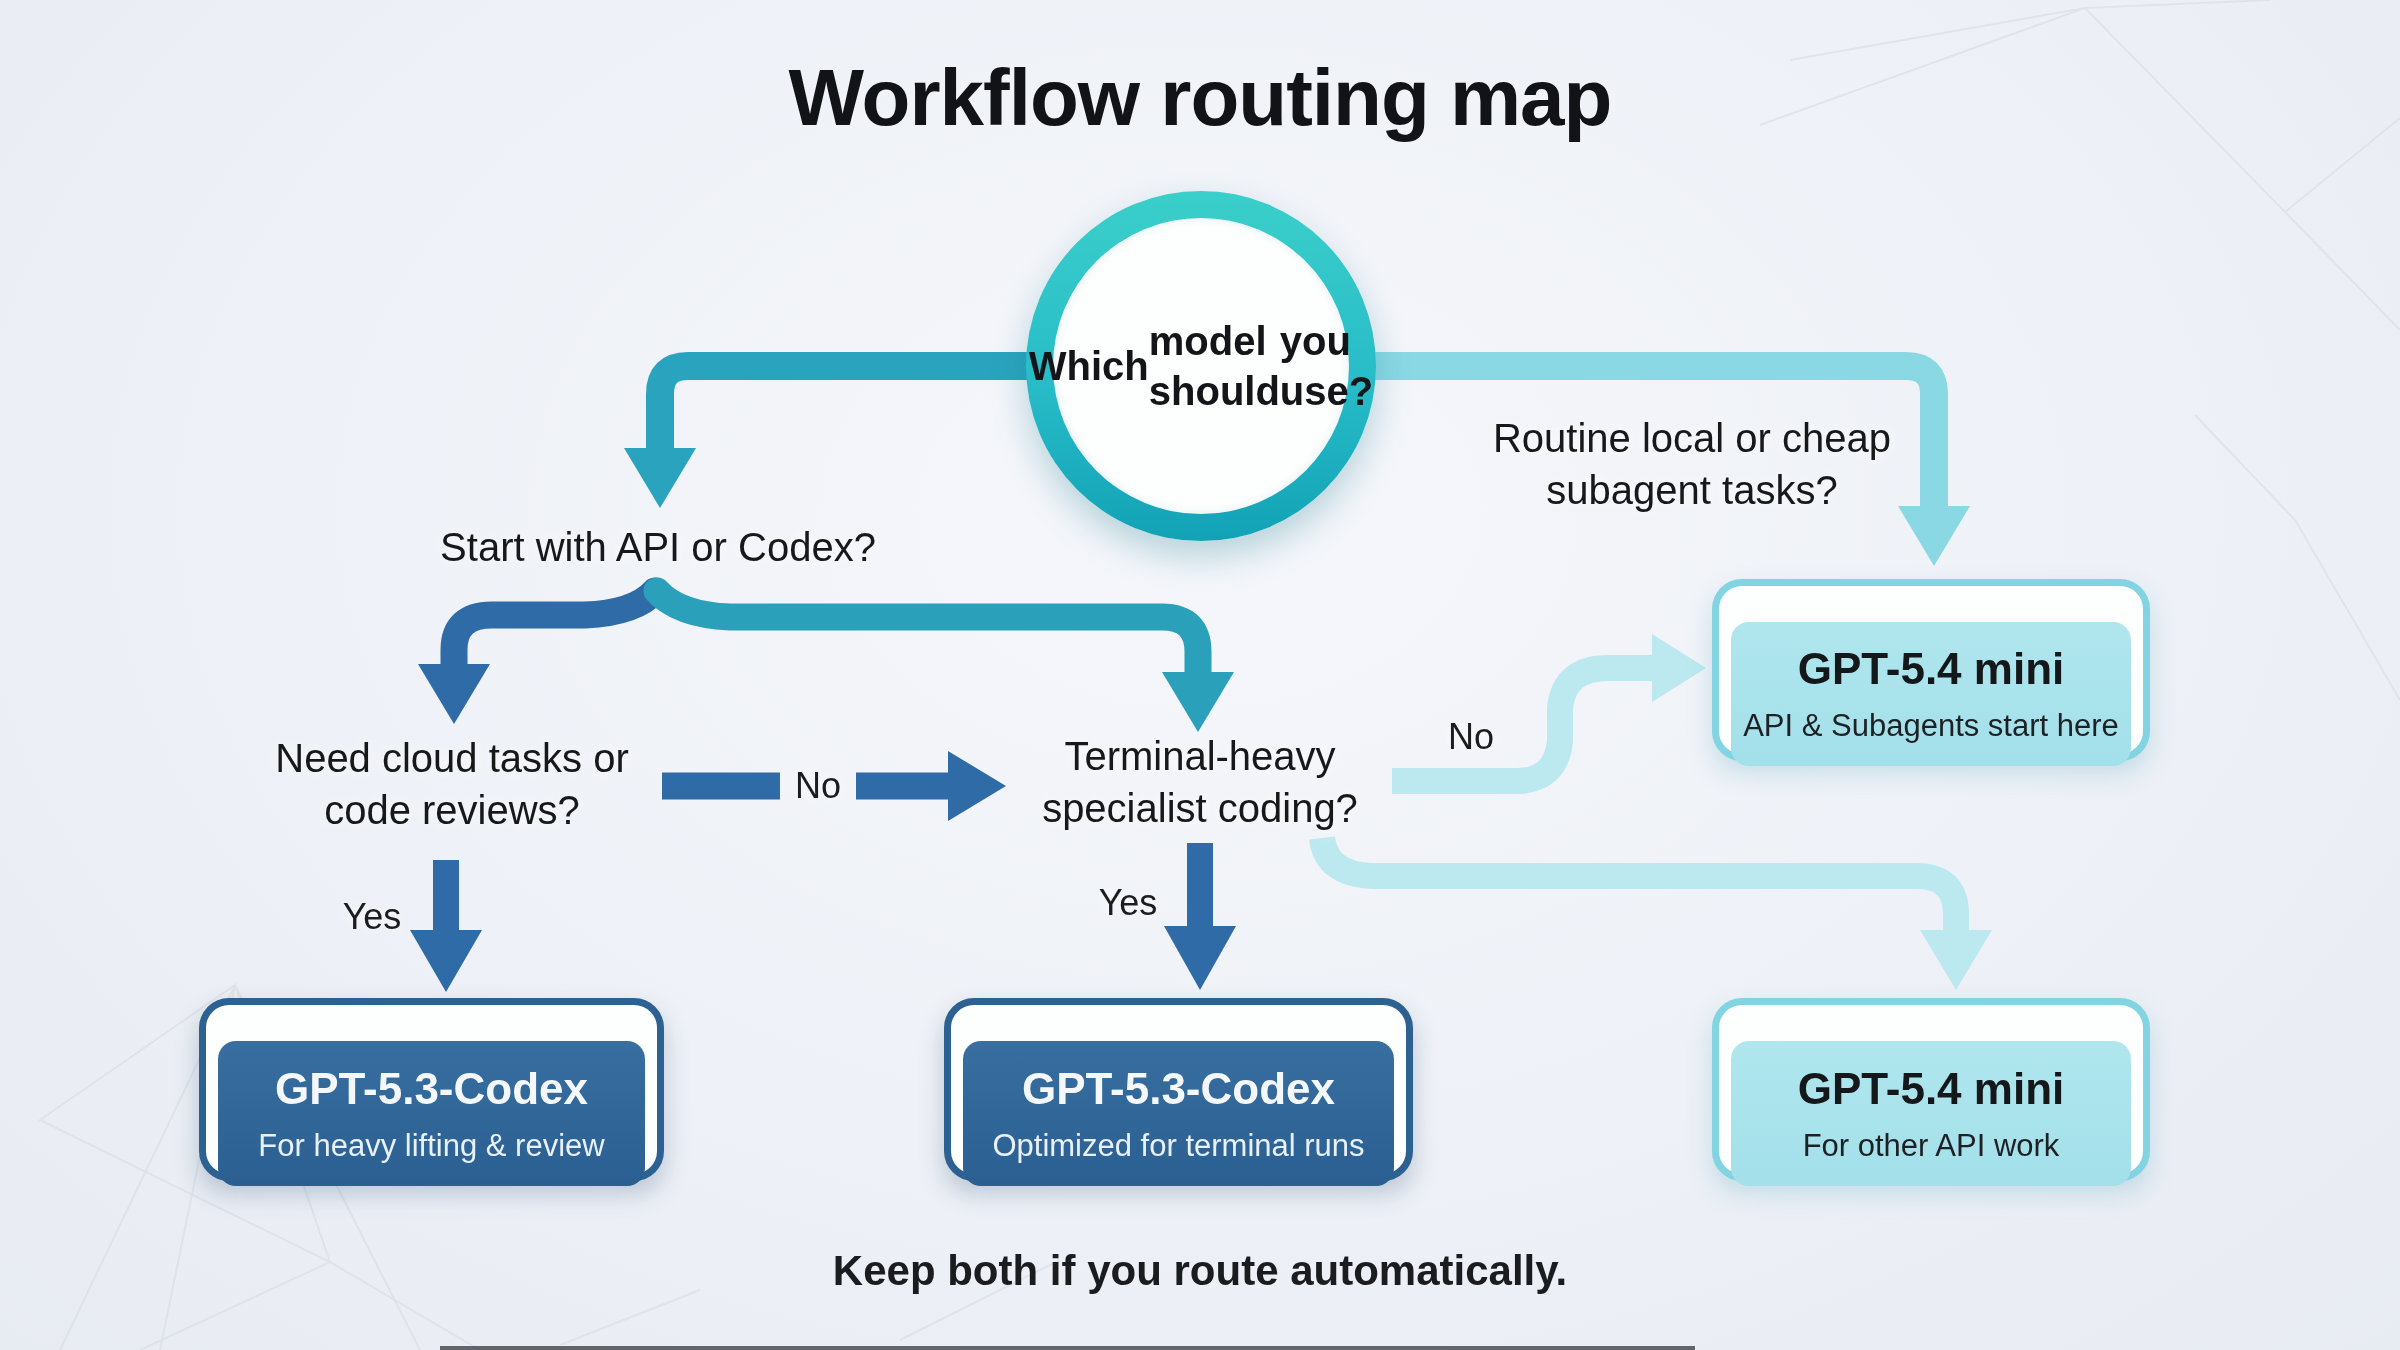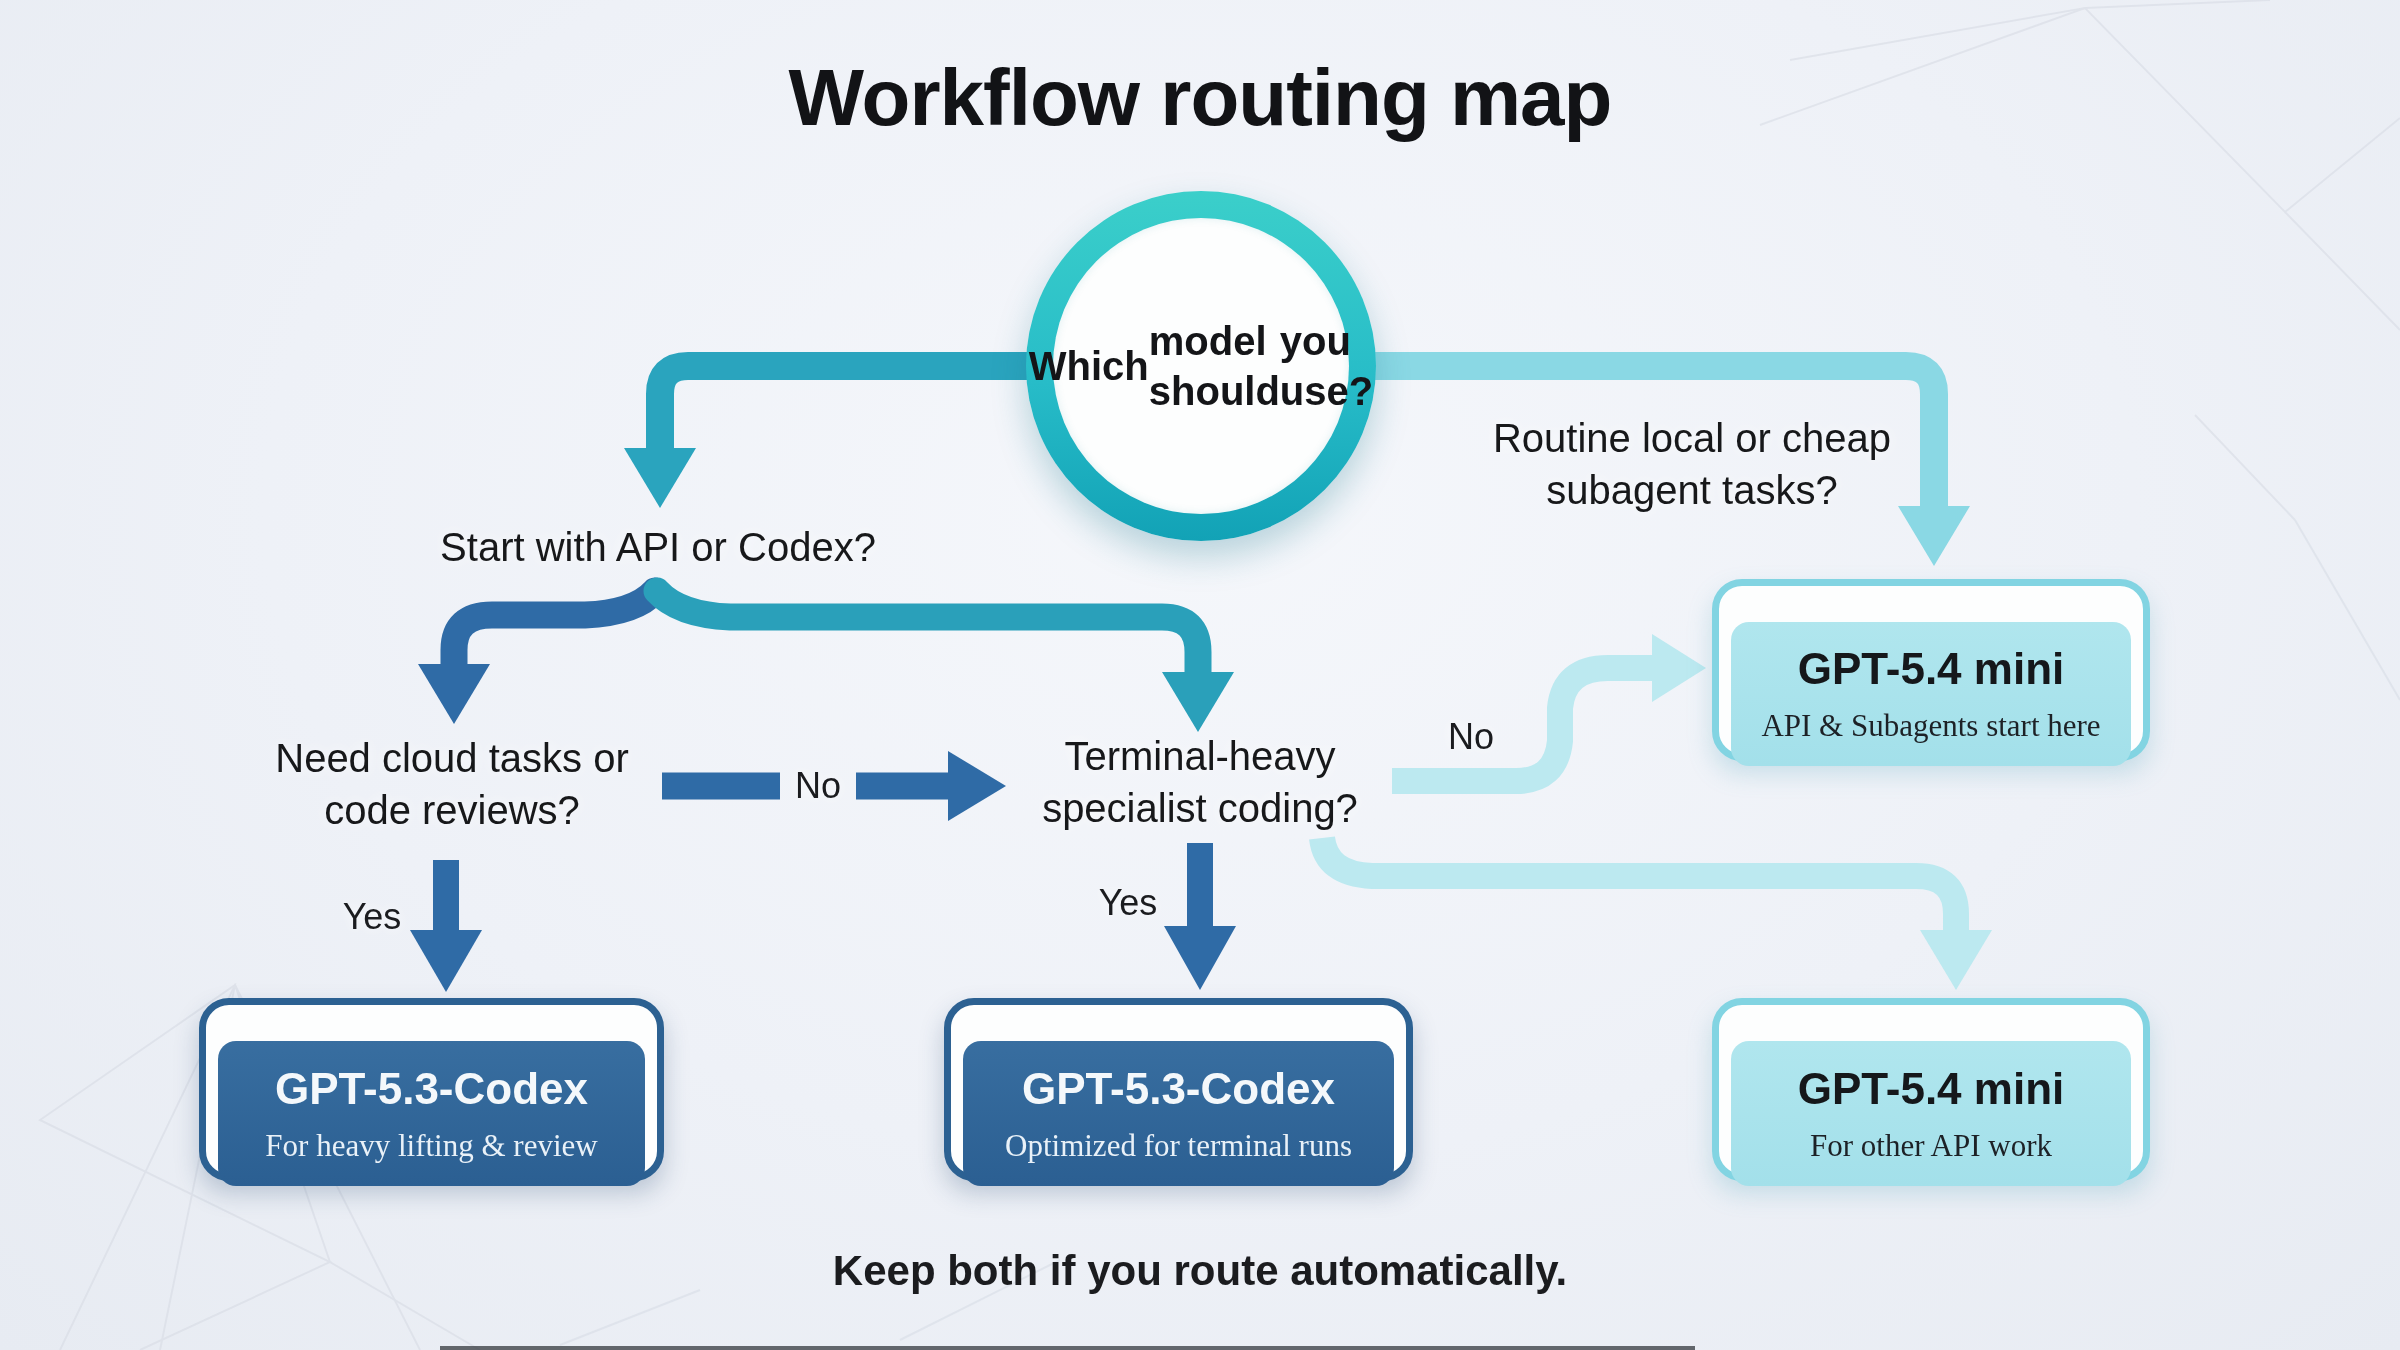--- a/index.html
+++ b/index.html
@@ -41,21 +41,21 @@
   .mbox.dark{border:7px solid #2c6192;box-shadow:0 12px 24px rgba(35,70,110,.25);}
   .mbox.dark .inner{background:linear-gradient(180deg,#386e a0,#2b5f92);
     background:linear-gradient(180deg,#386ea0 0%,#2b5f92 100%);}
   .mbox.dark .btitle{color:#f4f8fb;}
   .mbox.dark .bsub{color:#e9f1f8;}
   .mbox.cyan{border:7px solid #82d4e2;box-shadow:0 12px 24px rgba(90,170,190,.28);}
   .mbox.cyan .inner{background:linear-gradient(180deg,#b0e6ee 0%,#a3e0ea 100%);}
   .mbox.cyan .btitle{color:#15181b;}
   .mbox.cyan .bsub{color:#1d2126;}
   .btitle{font-size:44px;font-weight:700;letter-spacing:0;}
-  .bsub{font-size:31px;font-weight:400;font-family:Liberation Serif, serif;}
+  .bsub{font-size:31px;font-weight:400;}
   .bottom-line{left:440px;top:1346px;width:1255px;height:4px;background:#34383d;opacity:.75;}
 </style>
 </head>
 <body>
 
 <div class="stage">
 
   <svg class="layer" aria-hidden="true">
     <g stroke="#d6dae3" stroke-width="2" fill="none" opacity="0.55">
       <path d="M60,1350 L235,985 L420,1350"></path>

